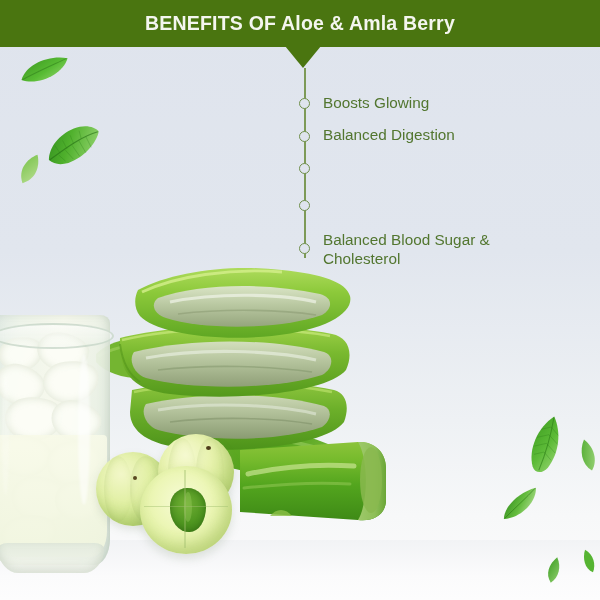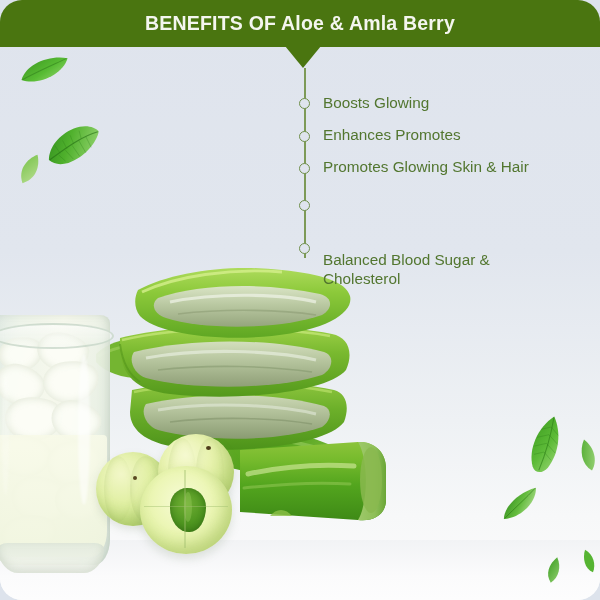--- a/index.html
+++ b/index.html
@@ -2,21 +2,21 @@
 <html><head>
 <meta charset="utf-8">
 <style>
   html,body{margin:0;padding:0;}
   body{
     width:600px;height:600px;overflow:hidden;
     font-family:"Liberation Sans",sans-serif;
     background:#dde3ec;
   }
   #stage{position:relative;width:600px;height:600px;overflow:hidden;
-         background:linear-gradient(180deg,#dfe4ed 0%,#e1e6ee 42%,#eef1f4 70%,#f7f8f9 86%,#fcfcfc 100%);border-radius:22px;}
+         background:linear-gradient(180deg,#dfe4ed 0%,#e1e6ee 42%,#eef1f4 70%,#f7f8f9 86%,#fcfcfc 100%);}
 
   
   .header{position:absolute;left:0;top:0;width:600px;height:47px;
           background:#4a7510;display:flex;align-items:center;justify-content:center;z-index:30;}
   .header h1{margin:0;color:#f4f6ef;font-size:19.5px;font-weight:bold;letter-spacing:.2px;
              font-family:"Liberation Sans",sans-serif;white-space:nowrap;}
   .notch{position:absolute;left:285px;top:46px;width:0;height:0;z-index:30;
          border-left:18px solid transparent;border-right:18px solid transparent;
          border-top:22px solid #4a7510;}
 
@@ -364,18 +364,17 @@
   <div class="timeline">
     <div class="tl-line"></div>
 
     <div class="tl-dot" style="top:30px;"></div>
     <div class="tl-dot" style="top:63px;"></div>
     <div class="tl-dot" style="top:95px;"></div>
     <div class="tl-dot" style="top:132px;"></div>
     <div class="tl-dot" style="top:175px;"></div>
 
     <div class="tl-item" style="top:26px;">Boosts Glowing</div>
-    <div class="tl-item" style="top:58px;">Enhances Promotes</div>
-    <div class="tl-item" style="top:90px;">Promotes Glowing Skin &amp; Hair</div>
-    <div class="tl-item" style="top:163px;width:236px;margin-top:20px;">Balanced Blood Sugar &amp; Cholesterol</div>
+    <div class="tl-item" style="top:58px;">Balanced Digestion</div>
+    <div class="tl-item" style="top:163px;width:236px;">Balanced Blood Sugar &amp; Cholesterol</div>
   </div>
 
 </div>
 
 </body></html>

